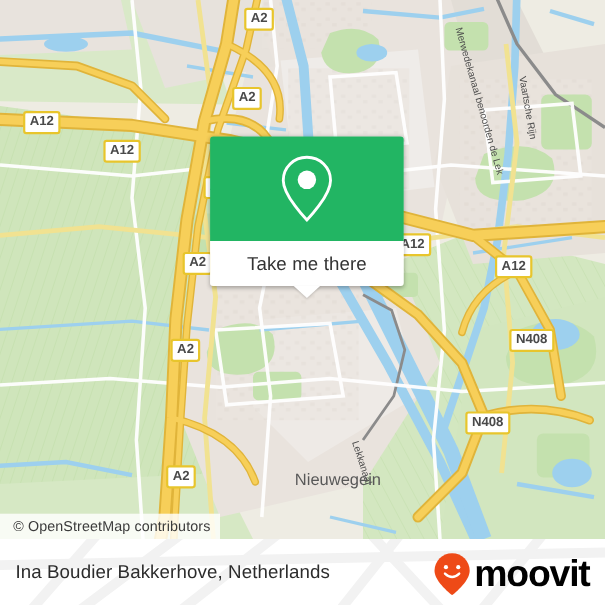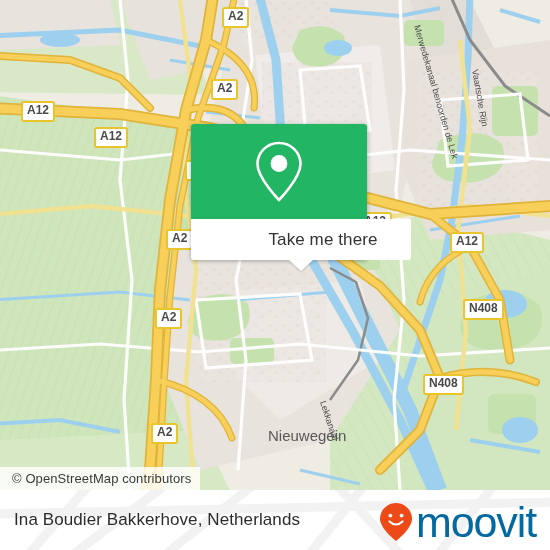--- a/index.html
+++ b/index.html
@@ -37,21 +37,20 @@
     height:95px;width:100%;
     border-radius:3px 3px 0 0;
     display:flex;align-items:center;justify-content:center;
   }
   .card-bottom{
     height:41px;width:100%;
     background:#ffffff;
     border-radius:0 0 3px 3px;
     display:flex;align-items:center;justify-content:center;
     position:relative;
-    padding-left:44px;
   }
   .card-label{
     font-size:17px;color:#333333;letter-spacing:.1px;
   }
   .card-tail{
     position:absolute;left:50%;transform:translateX(-50%);
     bottom:-11px;width:0;height:0;
     border-left:12px solid transparent;
     border-right:12px solid transparent;
     border-top:11px solid #ffffff;
@@ -71,22 +70,22 @@
     padding:0 14px 0 14px;box-sizing:border-box;
   }
   #footer-title{
     font-size:17px;color:#2c2c2c;letter-spacing:.1px;white-space:nowrap;
   }
   #logo{
     position:absolute;right:14px;top:50%;transform:translateY(-50%);
     display:flex;align-items:center;gap:3px;
   }
   #logo-text{
-    font-size:43px;line-height:34px;color:#0369a1;
-    letter-spacing:-1.1px;font-weight:400;
+    font-size:34px;line-height:34px;color:#000000;
+    letter-spacing:-1.1px;font-weight:700;
   }
 </style>
 </head>
 <body>
 
 <div id="app">
 
   <div id="map">
     <svg width="550" height="490" viewBox="0 0 550 490" xmlns="http://www.w3.org/2000/svg">
       <defs>

